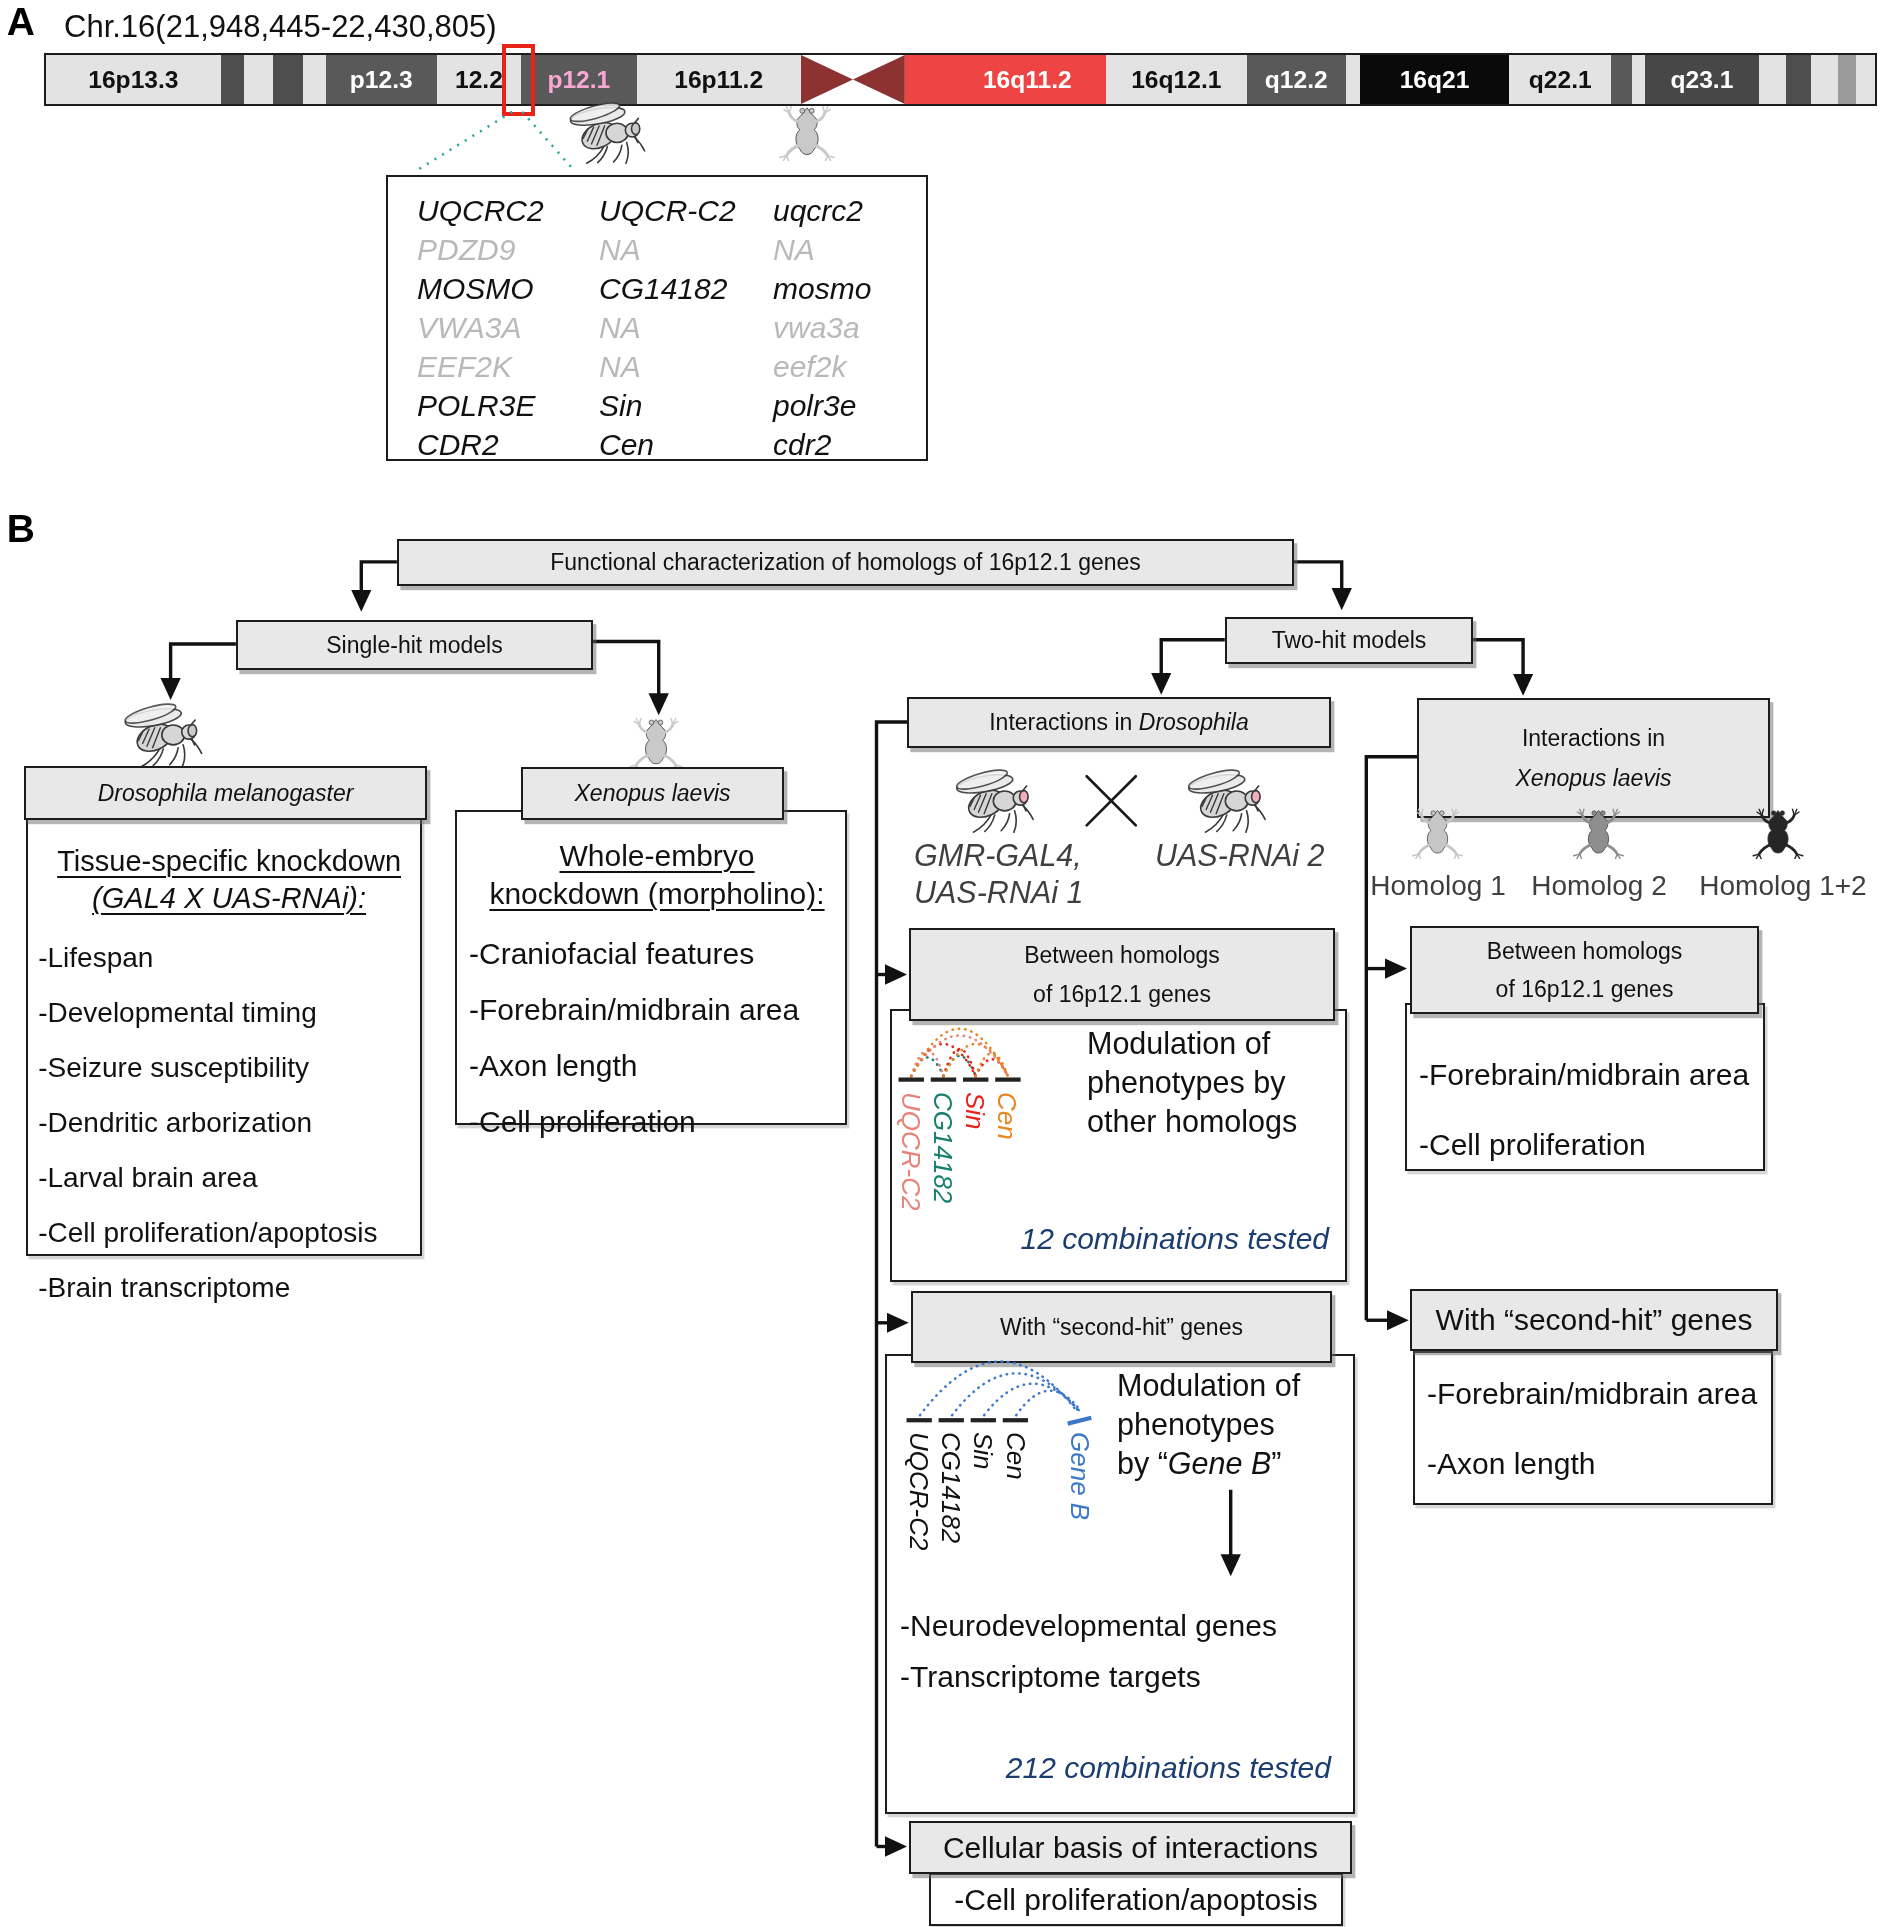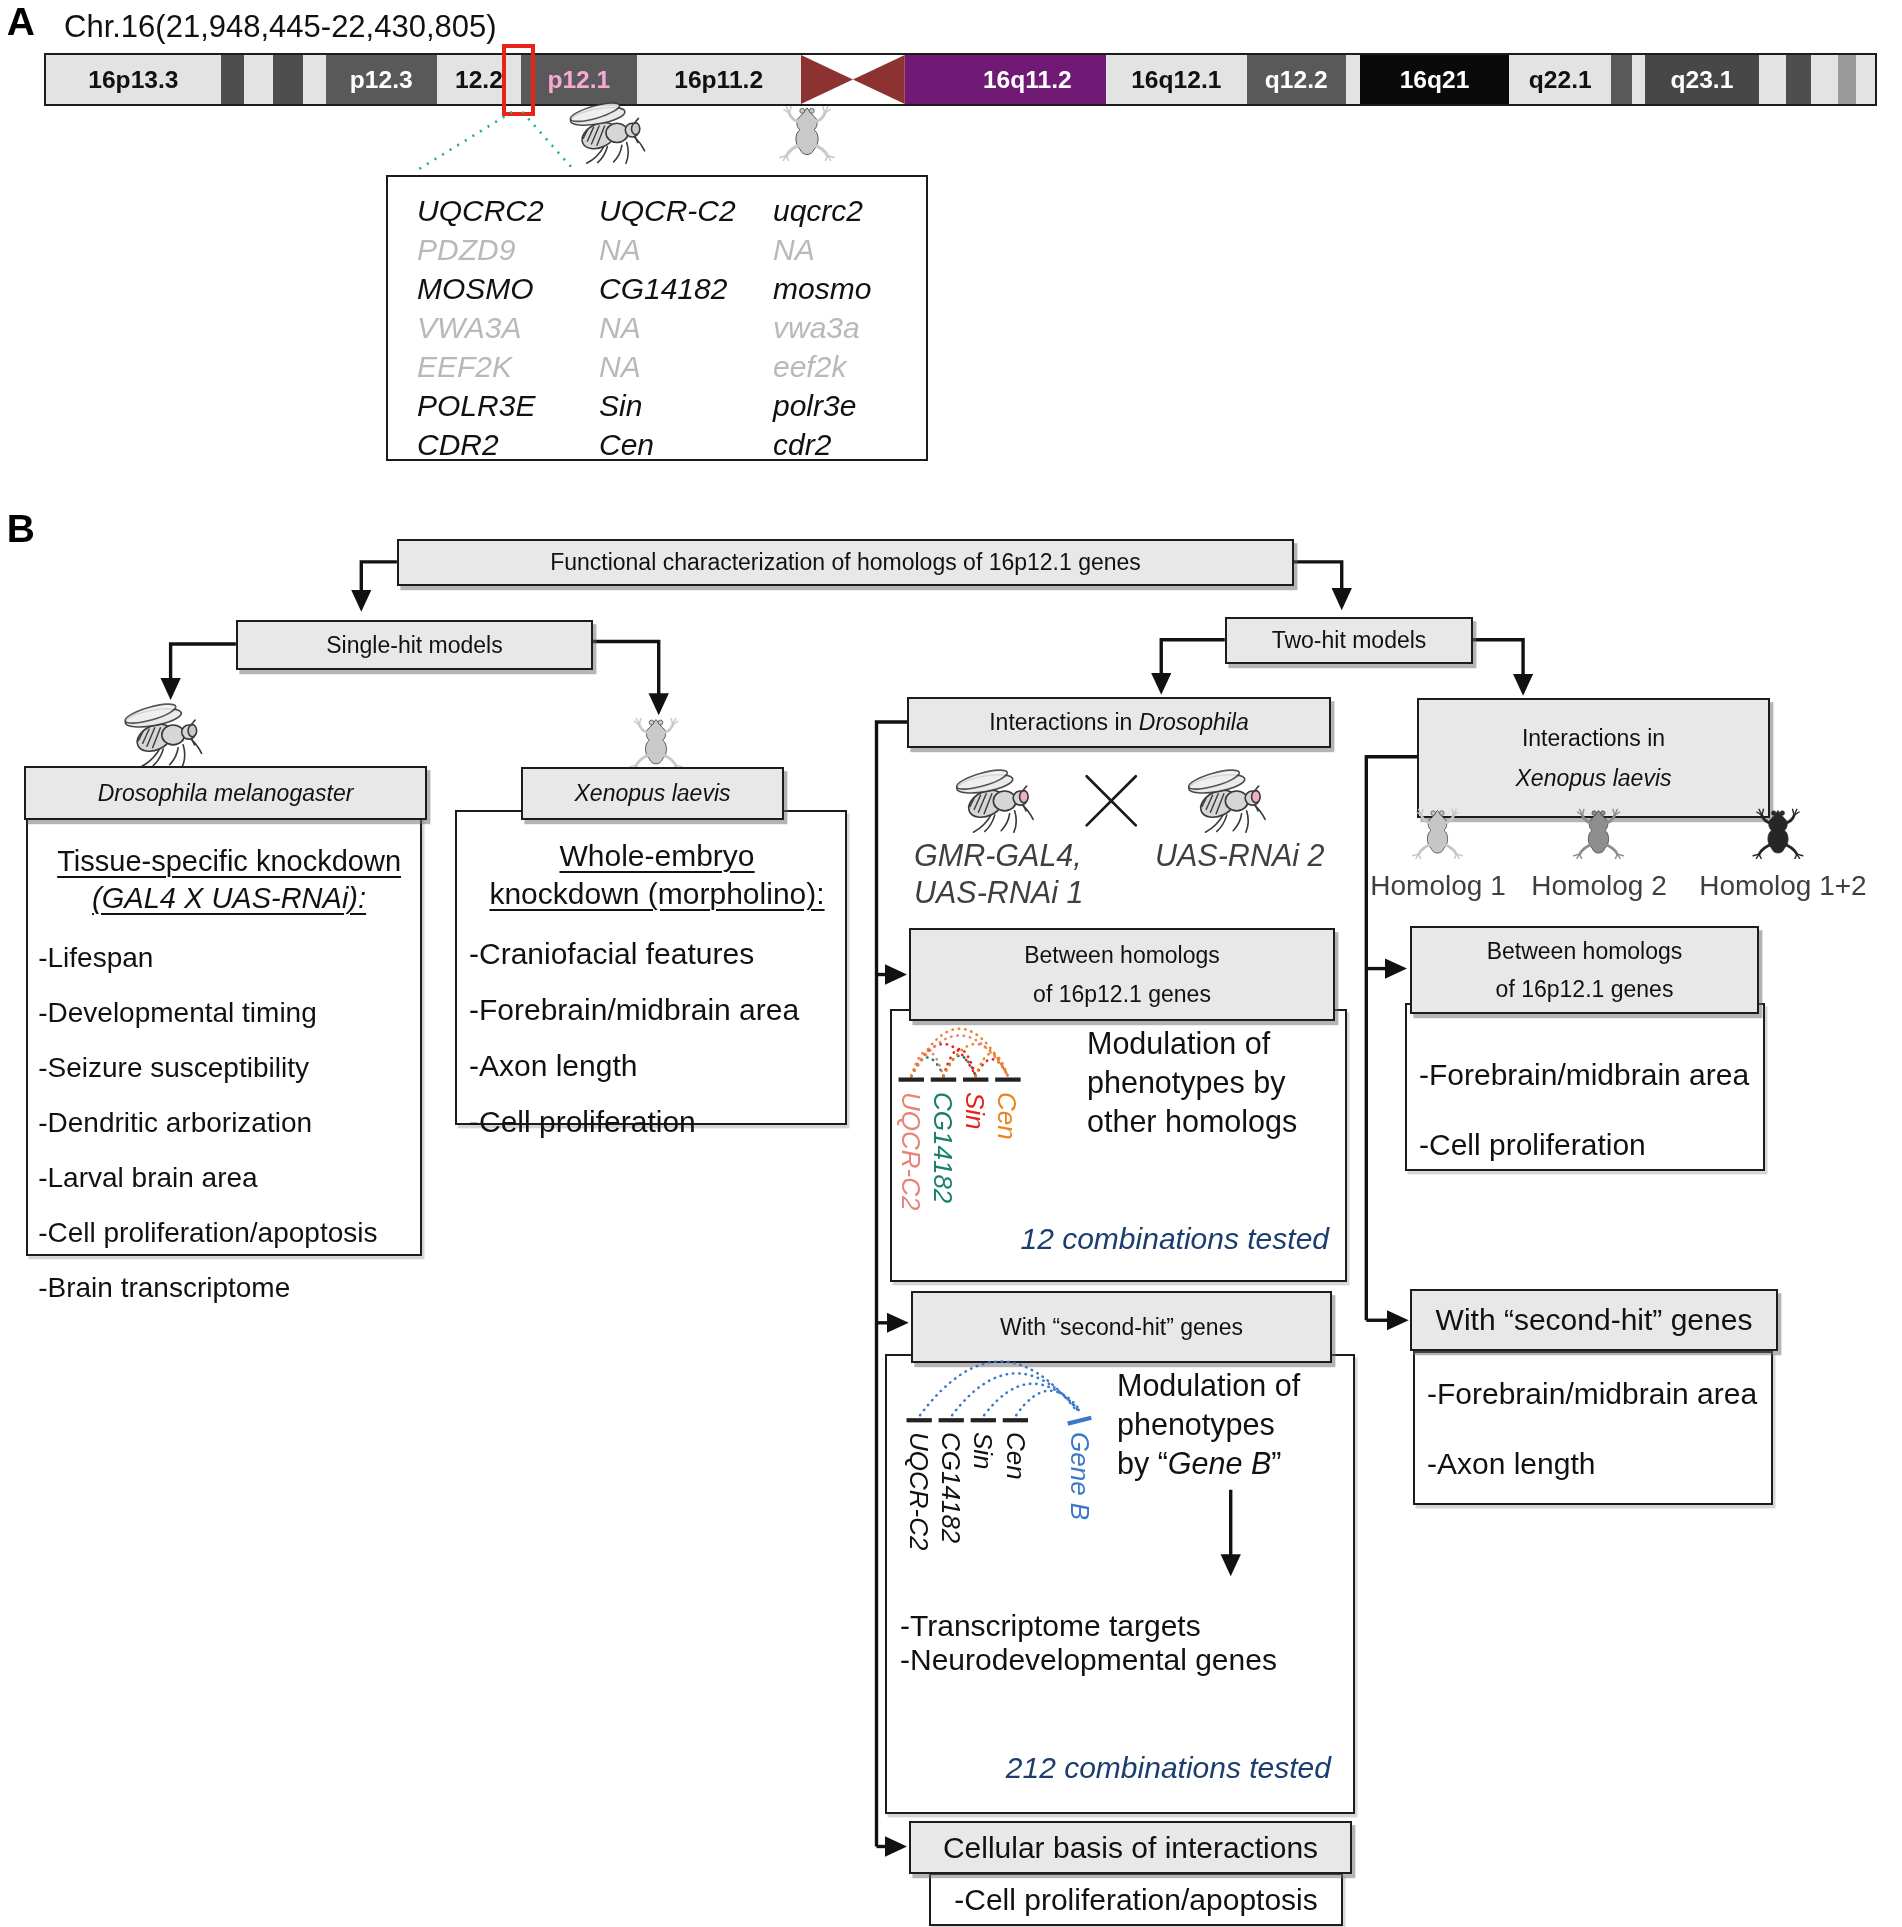--- a/index.html
+++ b/index.html
@@ -122,21 +122,21 @@
     <div class="band" style="flex-grow: 4.2; background: rgb(89, 89, 89); color: #ffffff;">p12.3</div>
     <div class="band" style="flex-grow: 3.2; background: rgb(227, 227, 227); color: rgb(17, 17, 17);">12.2</div>
     <div class="band" style="flex-grow: 4.6; background: rgb(89, 89, 89); color: #f9a8d4;">p12.1</div>
     <div class="band" style="flex-grow: 6.6; background: rgb(227, 227, 227); color: rgb(17, 17, 17);">16p11.2</div>
     <div class="band" style="flex-grow: 4.8; background: rgb(255, 255, 255);">
       <svg width="100%" height="100%" viewBox="0 0 100 100" preserveAspectRatio="none">
         <path d="M0,0 L50,50 L0,100 Z" fill="#8c3332"></path>
         <path d="M100,0 L50,50 L100,100 Z" fill="#8c3332"></path>
       </svg>
     </div>
-    <div class="band" style="flex-grow: 6; background: #701a75; color: rgb(255, 255, 255); padding-left: 44px;">16q11.2</div>
+    <div class="band" style="flex-grow: 6; background: #ef4444; color: rgb(255, 255, 255); padding-left: 44px;">16q11.2</div>
     <div class="band" style="flex-grow: 4.4; background: rgb(227, 227, 227); color: rgb(17, 17, 17);">16q12.1</div>
     <div class="band" style="flex-grow: 3.2; background: rgb(89, 89, 89); color: rgb(255, 255, 255);">q12.2</div>
     <div class="band" style="flex-grow: 1.2; background: rgb(227, 227, 227); color: rgb(17, 17, 17);"></div>
     <div class="band" style="flex-grow: 7; background: rgb(10, 10, 10); color: rgb(255, 255, 255);">16q21</div>
     <div class="band" style="flex-grow: 3.4; background: rgb(227, 227, 227); color: rgb(17, 17, 17);">q22.1</div>
     <div class="band" style="flex-grow: 1.8; background: rgb(89, 89, 89); color: rgb(255, 255, 255);"></div>
     <div class="band" style="flex-grow: 1.2; background: rgb(227, 227, 227); color: rgb(17, 17, 17);"></div>
     <div class="band" style="flex-grow: 4.4; background: rgb(71, 71, 71); color: rgb(255, 255, 255);">q23.1</div>
     <div class="band" style="flex-grow: 2.4; background: rgb(227, 227, 227); color: rgb(17, 17, 17);"></div>
     <div class="band" style="flex-grow: 2.2; background: rgb(78, 78, 78); color: rgb(255, 255, 255);"></div>
@@ -294,22 +294,22 @@
       <line x1="125" y1="88" x2="155" y2="88"></line>
   </g>
   <line x1="202" y1="92" x2="230" y2="85" stroke="#3b78c8" stroke-width="5"></line>
 </svg>
 <div class="abs" style="left:1117px;top:1366px;font-size:30.5px;line-height:39px;z-index:5;">
   <div>Modulation of</div>
   <div>phenotypes</div>
   <div><span>by “</span><span class="it">Gene B</span><span>”</span></div>
 </div>
 <ul class="abs list" style="left:900px;top:1609px;font-size:30px;z-index:5;">
+  <li style="margin-bottom:17px;">-Neurodevelopmental genes</li>
   <li>-Transcriptome targets</li>
-  <li style="margin-bottom:17px;">-Neurodevelopmental genes</li>
 </ul>
 <div class="abs combos" style="left:975px;top:1751px;width:356px;">212 combinations tested</div>
 
 <div class="abs wbox" style="left:929px;top:1873px;width:414px;height:53px;display:flex;align-items:center;justify-content:center;">
   <span style="font-size:30px;">-Cell proliferation/apoptosis</span>
 </div>
 <div class="abs gbox" style="left:909px;top:1821px;width:443px;height:53px;font-size:30px;">Cellular basis of interactions</div>
 
 <div class="abs gbox" style="left:1417px;top:698px;width:353px;height:120px;line-height:40px;">
   <div>

